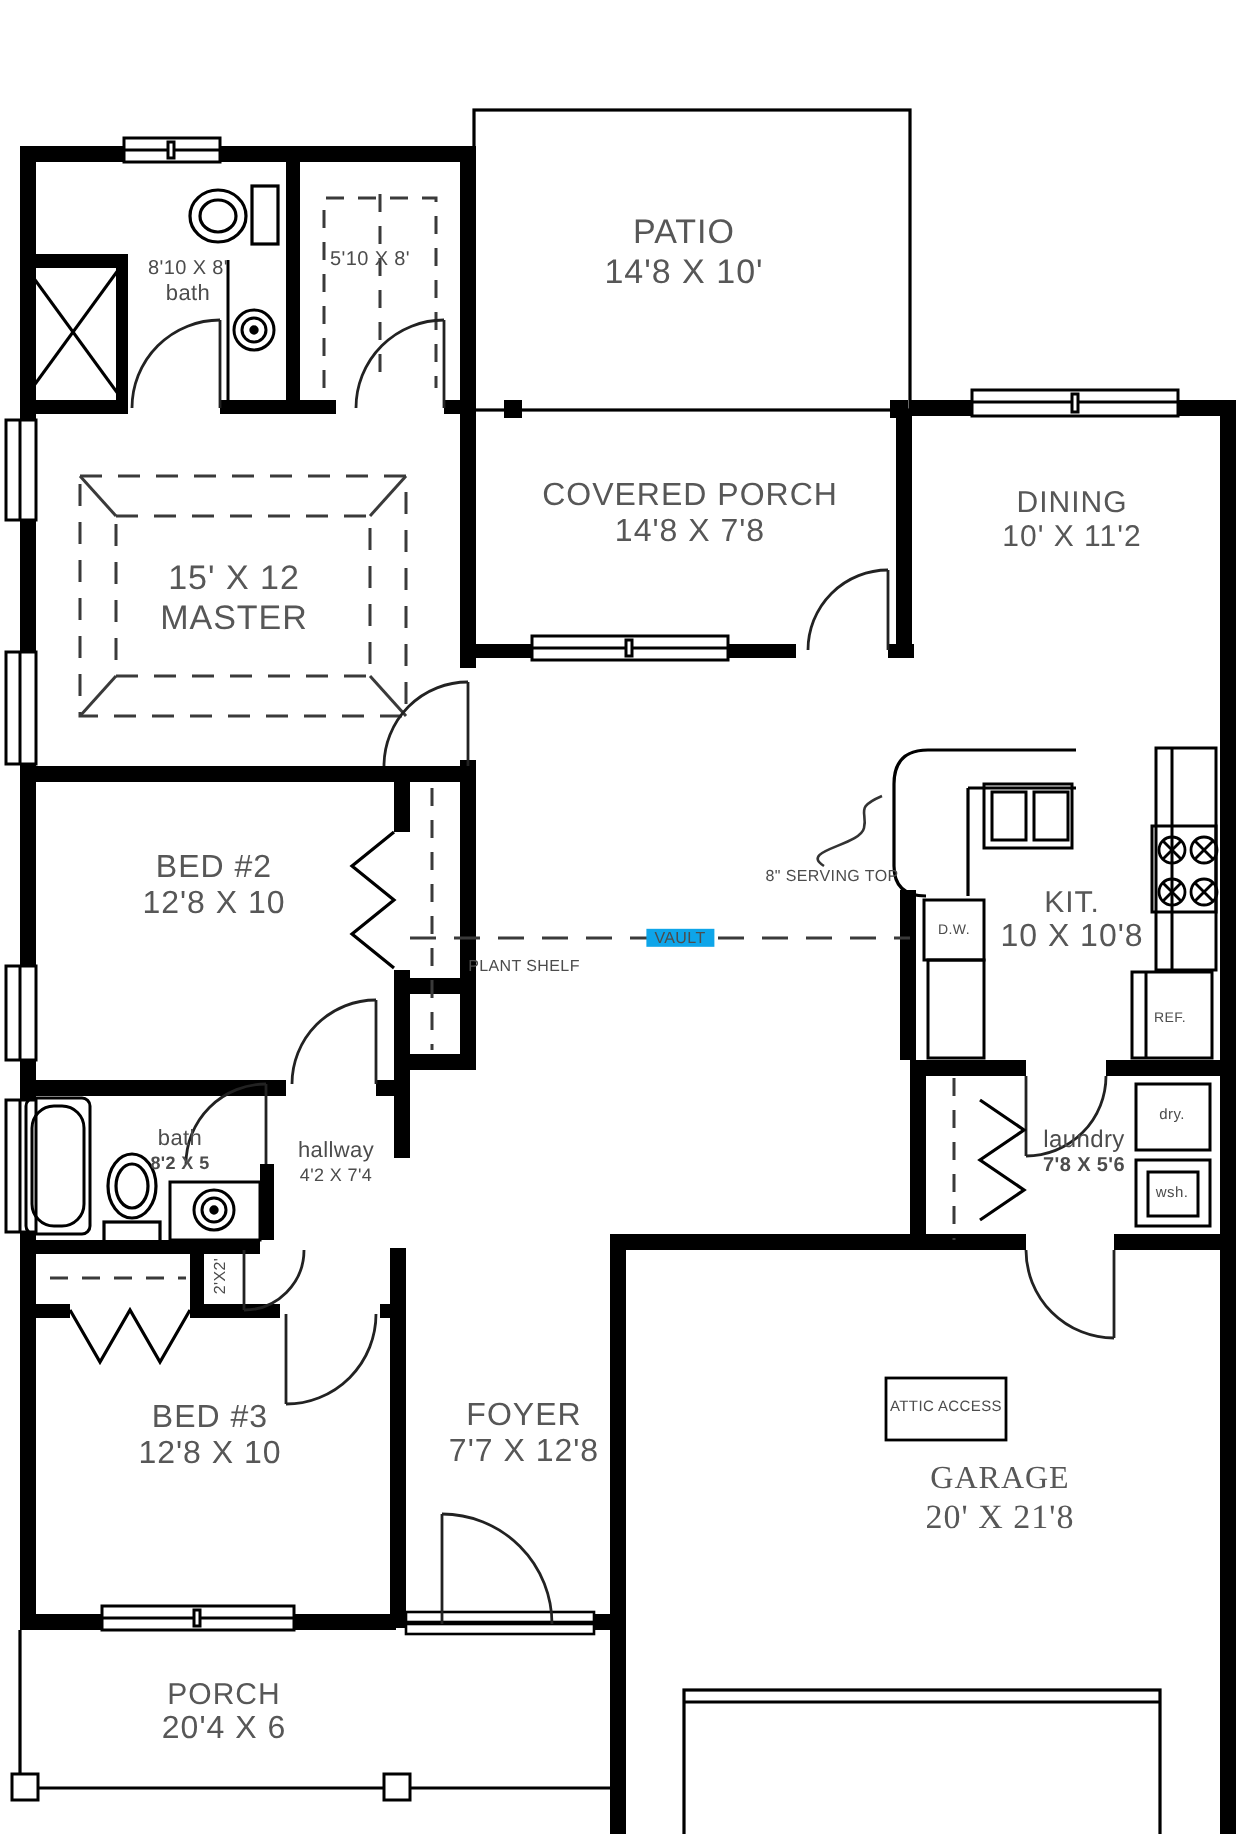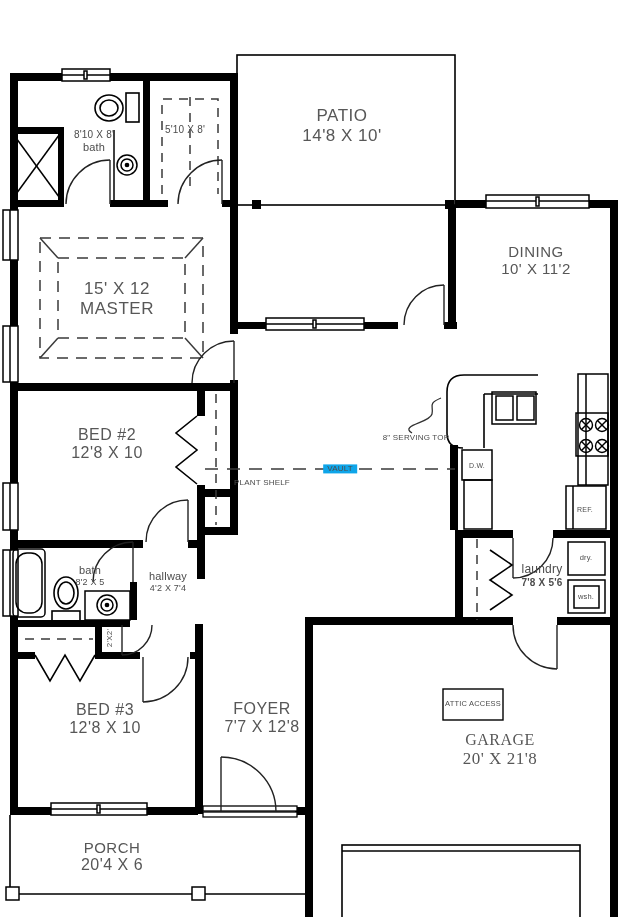--- a/index.html
+++ b/index.html
@@ -286,42 +286,50 @@
 
   <rect x="443" y="647" width="60" height="31" fill="none" stroke="#000" stroke-width="1.4"></rect>
 
   <path d="M412,391 C399,383 430,381 432,372 C434,364 427,362 441,356" fill="none" stroke="#333" stroke-width="1.3"></path>
 </svg>
 
   <div class="lbl" style="left:342px;top:84px;font-size:17px;">
     <span>PATIO</span>
     <span>14'8 X 10'</span>
   </div>
+  <div class="lbl" style="left:345px;top:216px;font-size:16px;">
+    <span>COVERED PORCH</span>
+    <span>14'8 X 7'8</span>
+  </div>
   <div class="lbl" style="left:536px;top:218px;font-size:15px;">
     <span>DINING</span>
     <span>10' X 11'2</span>
   </div>
   <div class="lbl sm" style="left:94px;top:99px;font-size:10px;">
     <span>8'10 X 8'</span>
     <span style="font-size:11px;">bath</span>
   </div>
   <div class="lbl sm" style="left:185px;top:88px;font-size:10px;">
     <span>5'10 X 8'</span>
   </div>
   <div class="lbl" style="left:117px;top:257px;font-size:17px;">
     <span>15' X 12</span>
     <span>MASTER</span>
   </div>
   <div class="lbl" style="left:107px;top:402px;font-size:16px;">
     <span>BED #2</span>
     <span>12'8 X 10</span>
   </div>
+  <div class="lbl" style="left:536px;top:419px;font-size:15px;">
+    <span>KIT.</span>
+    <span style="font-size:16px;">10 X 10'8</span>
+  </div>
   <div class="lbl sm" style="left:90px;top:533px;font-size:11px;">
     <span>bath</span>
-    <span style="font-size:9px;">8'2 X 5</span>
+    <span style="font-size:9px;font-weight:bold;">8'2 X 5</span>
   </div>
   <div class="lbl sm" style="left:168px;top:539px;font-size:11px;">
     <span>hallway</span>
     <span style="font-size:9px;">4'2 X 7'4</span>
   </div>
   <div class="lbl sm" style="left:542px;top:534px;font-size:12px;">
     <span>laundry</span>
     <span style="font-size:10px;font-weight:bold;">7'8 X 5'6</span>
   </div>
   <div class="lbl" style="left:105px;top:677px;font-size:16px;">

